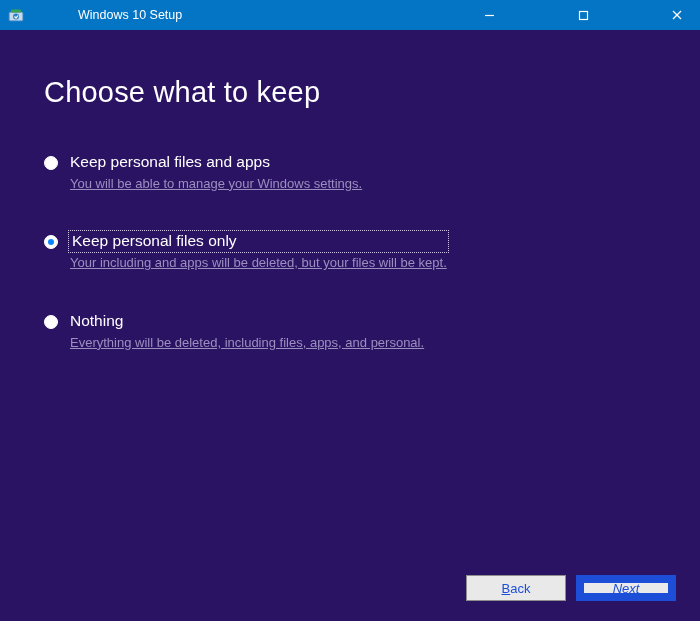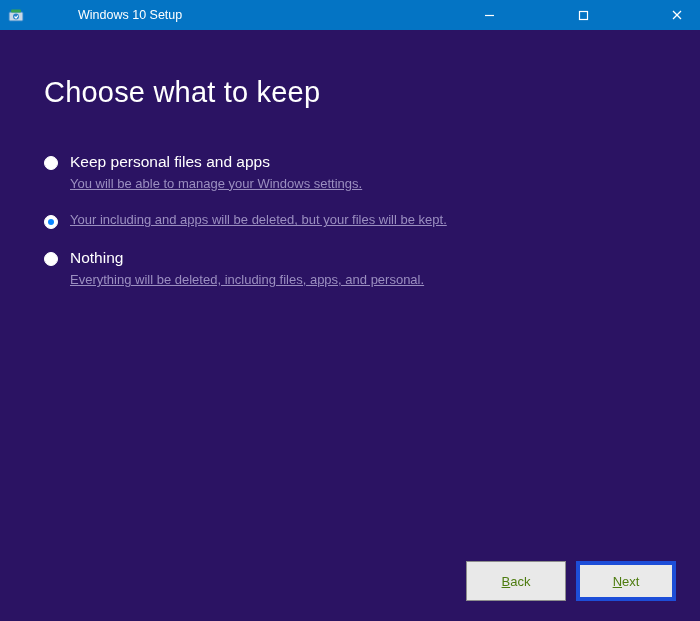--- a/index.html
+++ b/index.html
@@ -15,43 +15,43 @@
   .winbtn {
     width: 46px; height: 30px; display: flex; align-items: center; justify-content: center;
     color: #fff; font-family: "Segoe UI", sans-serif; font-size: 14px;
   }
   .winbtn svg { display: block; }
   .client {
     flex: 1; background: #2b1363; color: #fff; position: relative;
     padding: 46px 44px 0 44px;
   }
   .heading { font-size: 29px; font-weight: 300; letter-spacing: 0.2px; margin-bottom: 44px; }
-  .options { display: flex; flex-direction: column; gap: 20px; }
+  .options { display: flex; flex-direction: column; gap: 40px; }
   .opt { display: flex; align-items: flex-start; gap: 12px; }
   .radio {
     width: 14px; height: 14px; border-radius: 50%; border: 1px solid #fff;
     background: #fff; margin-top: 3px; flex: 0 0 auto; position: relative;
   }
   .radio.selected { background: #fff; border: 1.5px solid #fff; }
   .radio.selected::after {
     content: ""; position: absolute; inset: 3px; border-radius: 50%; background: #0a84ff;
   }
   .opt .text { display: flex; flex-direction: column; gap: 4px; }
   .opt .label { font-size: 15.5px; color: #fff; line-height: 1.2; display: inline-block; }
   .opt .label.focused { outline: 1px dotted #cfc6e6; outline-offset: 1px; padding: 0 2px; }
   .opt .desc { font-size: 13px; color: #9b8fc0; line-height: 1.3; text-decoration: underline; }
   .footer {
     position: absolute; right: 24px; bottom: 20px; display: flex; gap: 10px;
   }
   .btn {
-    width: 100px; height: 40px; background: #e9e9e9; color: #4d7c0f;
+    width: 100px; height: 26px; background: #e9e9e9; color: #1d4ed8;
     border: 1px solid #8d8d8d; font-size: 13px;
     display: flex; align-items: center; justify-content: center;
   }
-  .btn.primary { border: 4px solid #1d4ed8; background: #eaeaea; }
+  .btn.primary { border: 8px solid #1d4ed8; background: #eaeaea; font-style: italic; }
   .underline-first::first-letter { text-decoration: underline; }
 </style>
 </head>
 <body>
 
 <div class="window">
   <div class="titlebar">
     <span class="icon">
       <svg viewBox="0 0 16 16" width="16" height="16">
         <rect x="1" y="5" width="14" height="9" rx="1" fill="#c9d7e6"></rect>
@@ -90,20 +90,21 @@
         <span class="radio"></span>
         <div class="text">
           <span class="label">Keep personal files and apps</span>
           <span class="desc">You will be able to manage your Windows settings.</span>
         </div>
       </div>
 
       <div class="opt">
         <span class="radio selected"></span>
         <div class="text">
+          <span class="label focused">Keep personal files only</span>
           <span class="desc">Your including and apps will be deleted, but your files will be kept.</span>
         </div>
       </div>
 
       <div class="opt">
         <span class="radio"></span>
         <div class="text">
           <span class="label">Nothing</span>
           <span class="desc">Everything will be deleted, including files, apps, and personal.</span>
         </div>

